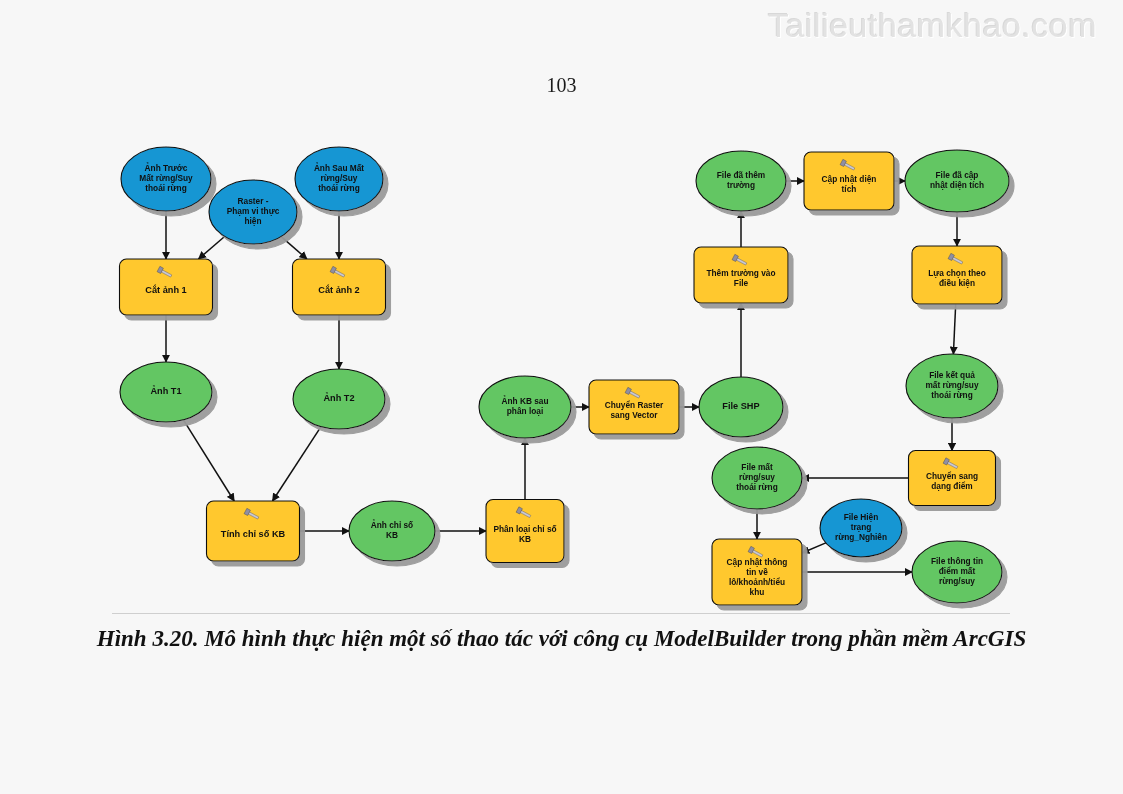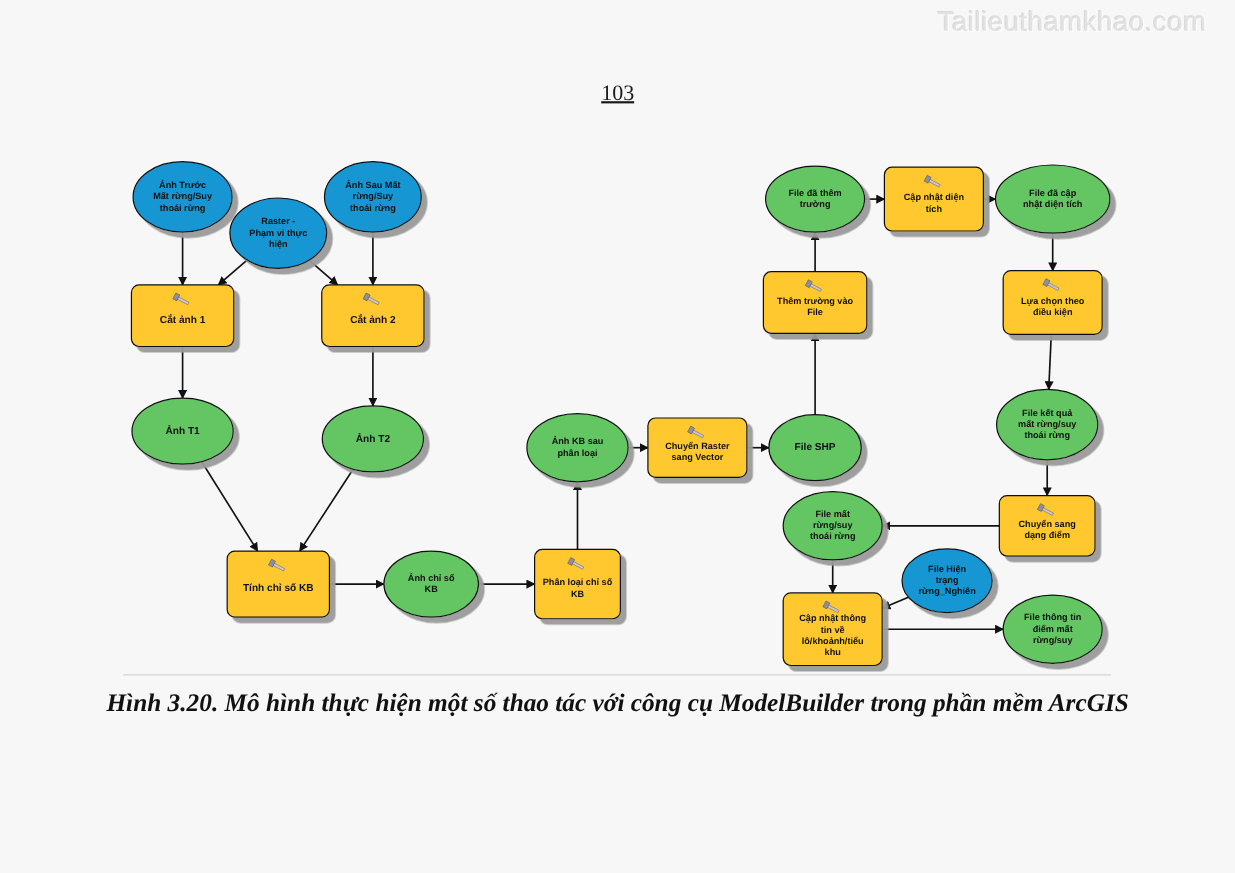--- a/index.html
+++ b/index.html
@@ -19,36 +19,35 @@
     left: 0; top: 0;
     width: 1123px;
     height: 794px;
     background: #f7f7f7;
   }
   .watermark {
     position: absolute;
     right: 26px;
     top: 6px;
     font-family: "Liberation Sans", sans-serif;
-    font-size: 25px;
+    font-size: 34px;
     letter-spacing: 0.5px;
     color: #e2e2e2;
     text-shadow: 1px 1px 0 #ffffff, -1px -1px 0 #d8d8d8;
     user-select: none;
   }
   .page-number {
     position: absolute;
     left: 0;
     right: 0;
     top: 74px;
     text-align: center;
     font-family: "Liberation Serif", serif;
     font-size: 20px;
     color: #1a1a1a;
-    text-decoration: underline;
   }
   .rule {
     position: absolute;
     left: 112px;
     width: 898px;
     height: 1px;
     background: #cfcfcf;
   }
   .rule-bottom { top: 613px; }
   .caption {

